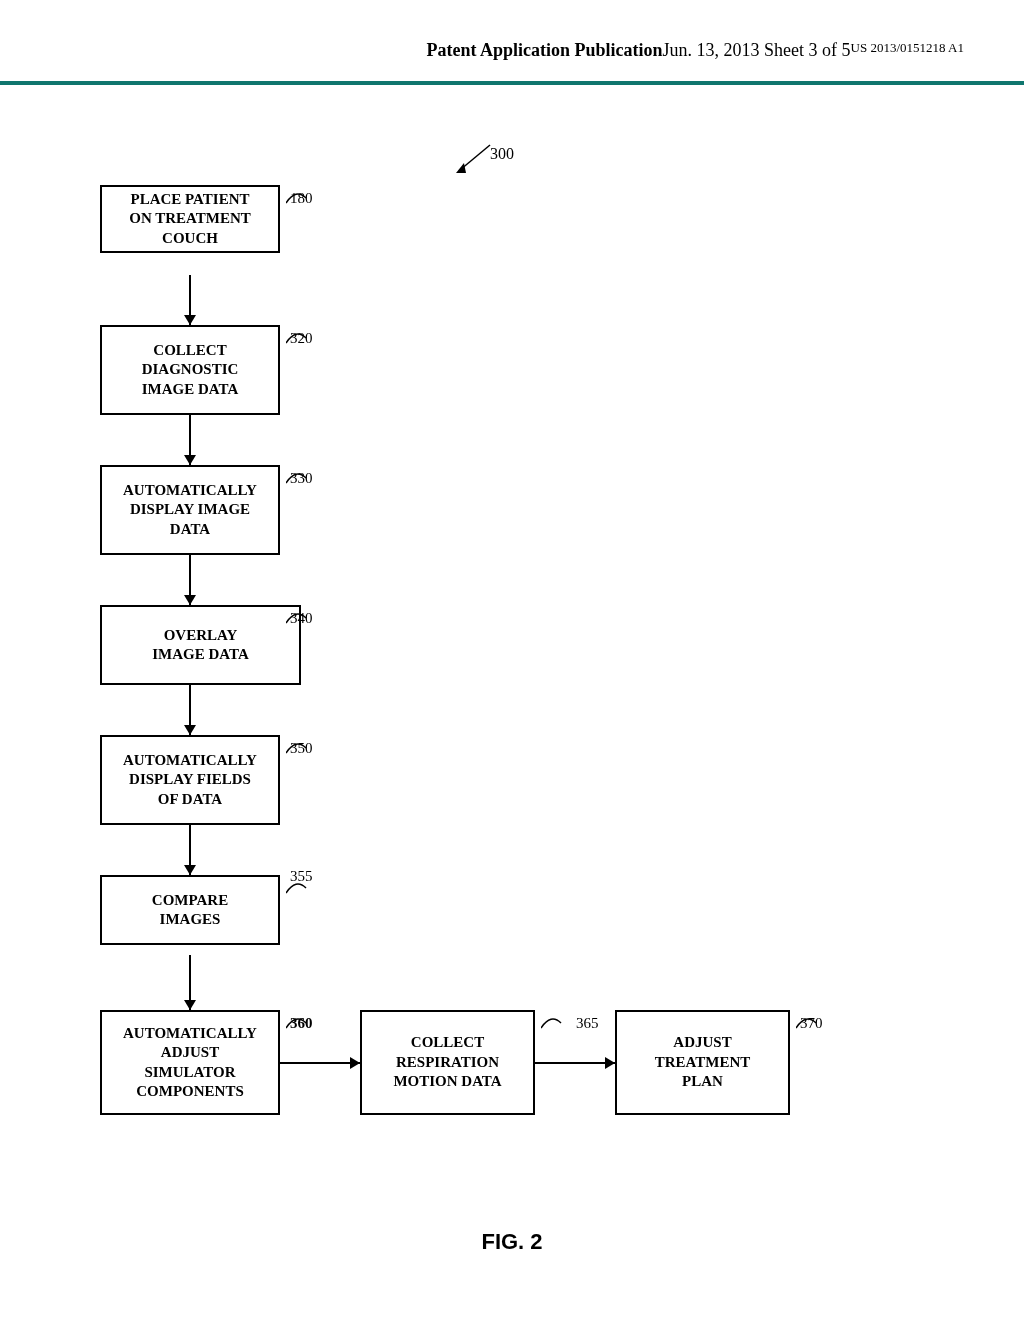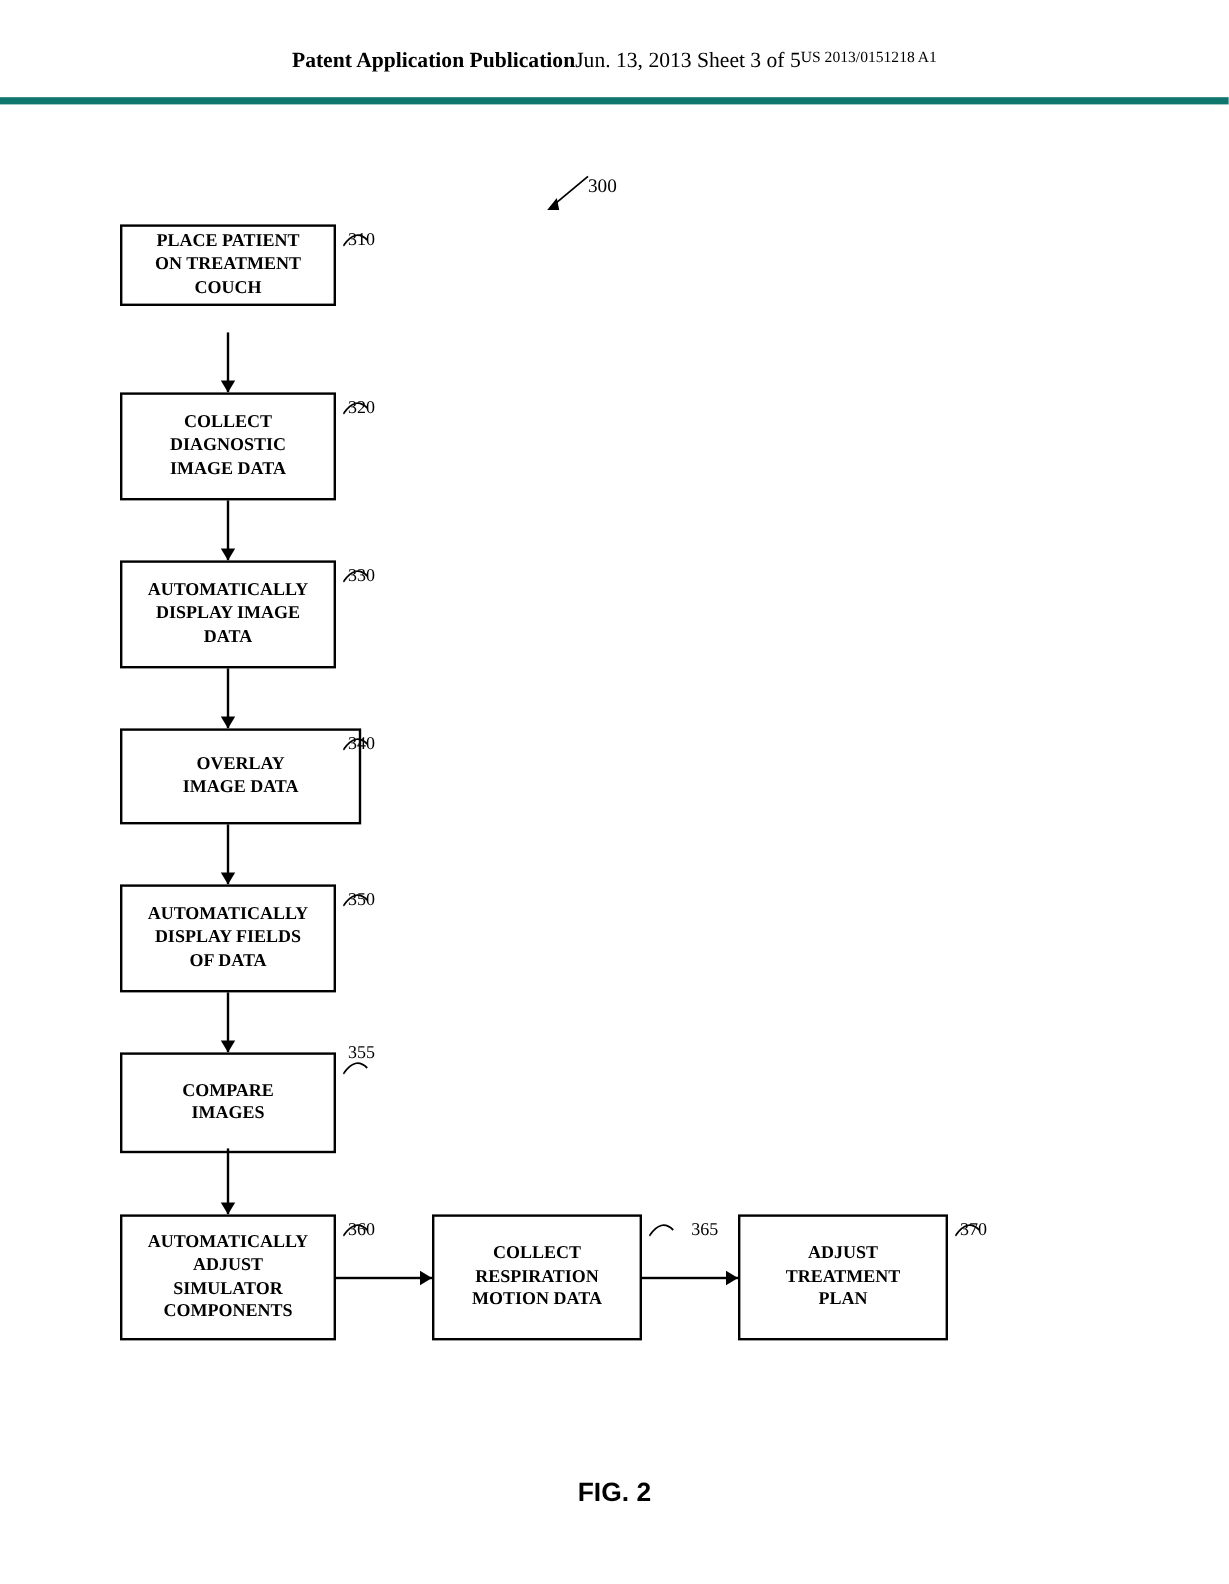--- a/index.html
+++ b/index.html
@@ -8,24 +8,24 @@
       height: 1320px;
       background: #fff;
       font-family: 'Times New Roman', Times, serif;
       position: relative;
       overflow: hidden;
     }
 
     
     .header {
       display: flex;
-      justify-content: center;
+      justify-content: flex-end;
       align-items: flex-start;
       padding: 40px 60px 20px 60px;
-      border-bottom: 6px solid #0f766e;
+      border-bottom: 4px solid #0f766e;
     }
     .header-left {
       font-size: 18px;
       font-weight: bold;
     }
     .header-center {
       font-size: 18px;
       text-align: center;
     }
     .header-right {
@@ -127,21 +127,21 @@
     <line x1="40" y1="10" x2="10" y2="35" stroke="#000" stroke-width="1.5"></line>
     <polygon points="6,38 14,28 16,38" fill="#000"></polygon>
   </svg>
 
   <div class="flow-box" style="left:100px; top:100px; width:180px; height:68px;">
     <span style="white-space:pre-line;">PLACE PATIENT
 ON TREATMENT
 COUCH</span>
   </div>
 
-  <div class="ref-num" style="left:290px; top:105px;">310</div>
+  <div class="ref-num" style="left:290px; top:105px;">180</div>
   <svg style="position:absolute; left:286px; top:103px;" width="30" height="20">
     <path d="M 0 15 Q 10 0 20 10" stroke="#000" stroke-width="1.5" fill="none"></path>
   </svg>
 
   <div class="arrow-down" style="left:189px; top:190px; height:50px;"></div>
 
   <div class="flow-box" style="left:100px; top:240px; width:180px; height:90px;">
     <span style="white-space:pre-line;">COLLECT
 DIAGNOSTIC
 IMAGE DATA</span>
@@ -185,40 +185,40 @@
 OF DATA</span>
   </div>
 
   <div class="ref-num" style="left:290px; top:655px;">350</div>
   <svg style="position:absolute; left:286px; top:653px;" width="30" height="20">
     <path d="M 0 15 Q 10 0 20 10" stroke="#000" stroke-width="1.5" fill="none"></path>
   </svg>
 
   <div class="arrow-down" style="left:189px; top:740px; height:50px;"></div>
 
-  <div class="flow-box" style="left:100px; top:790px; width:180px; height:84px;">
+  <div class="flow-box" style="left:100px; top:790px; width:180px; height:70px;">
     <span style="white-space:pre-line;">COMPARE
 IMAGES</span>
   </div>
 
   <div class="ref-num" style="left:290px; top:783px;">355</div>
   <svg style="position:absolute; left:286px; top:793px;" width="30" height="20">
     <path d="M 0 15 Q 10 0 20 10" stroke="#000" stroke-width="1.5" fill="none"></path>
   </svg>
 
   <div class="arrow-down" style="left:189px; top:870px; height:55px;"></div>
 
   <div class="flow-box" style="left:100px; top:925px; width:180px; height:105px;">
     <span style="white-space:pre-line;">AUTOMATICALLY
 ADJUST
 SIMULATOR
 COMPONENTS</span>
   </div>
 
-  <div class="ref-num" style="left:290px; top:930px;">360</div>
+  <div class="ref-num" style="left:290px; top:930px;font-weight:bold;">360</div>
   <svg style="position:absolute; left:286px; top:928px;" width="30" height="20">
     <path d="M 0 15 Q 10 0 20 10" stroke="#000" stroke-width="1.5" fill="none"></path>
   </svg>
 
   <div class="arrow-right" style="left:280px; top:977px; width:80px;"></div>
 
   <div class="flow-box" style="left:360px; top:925px; width:175px; height:105px;">
     <span style="white-space:pre-line;">COLLECT
 RESPIRATION
 MOTION DATA</span>

